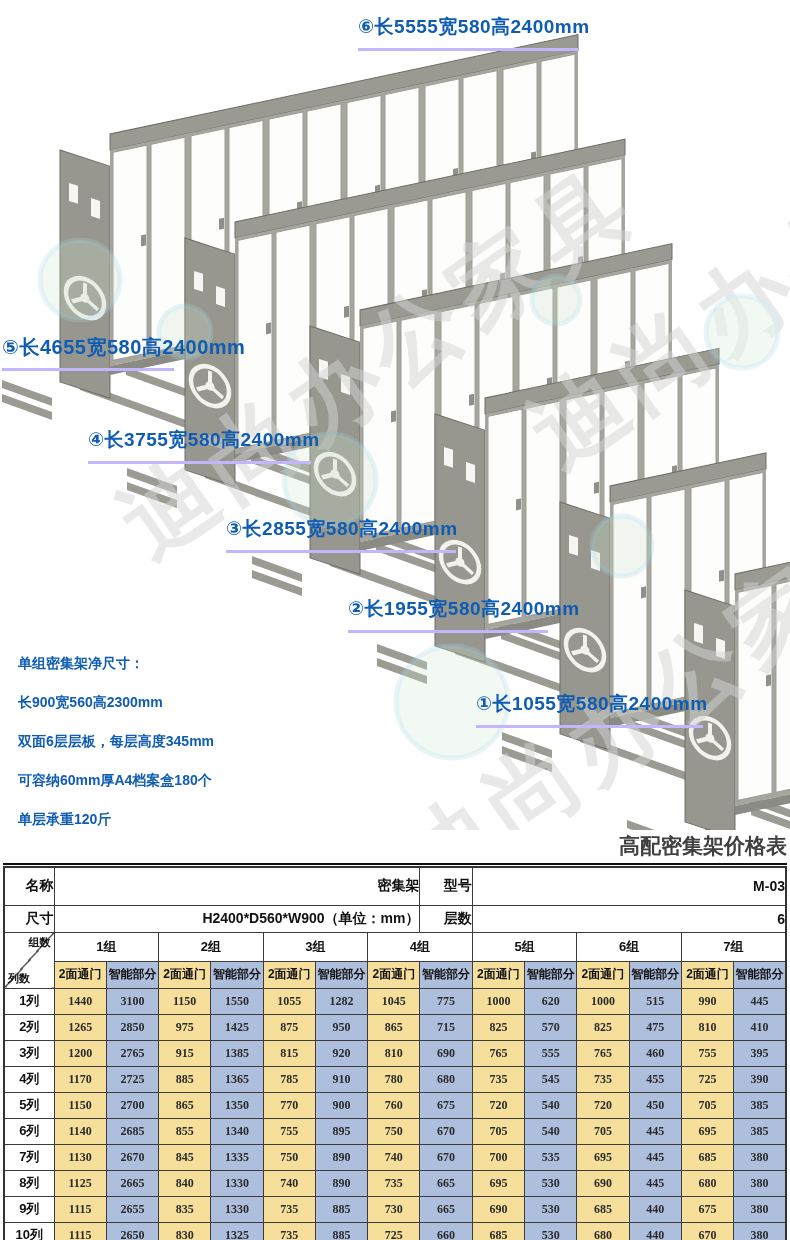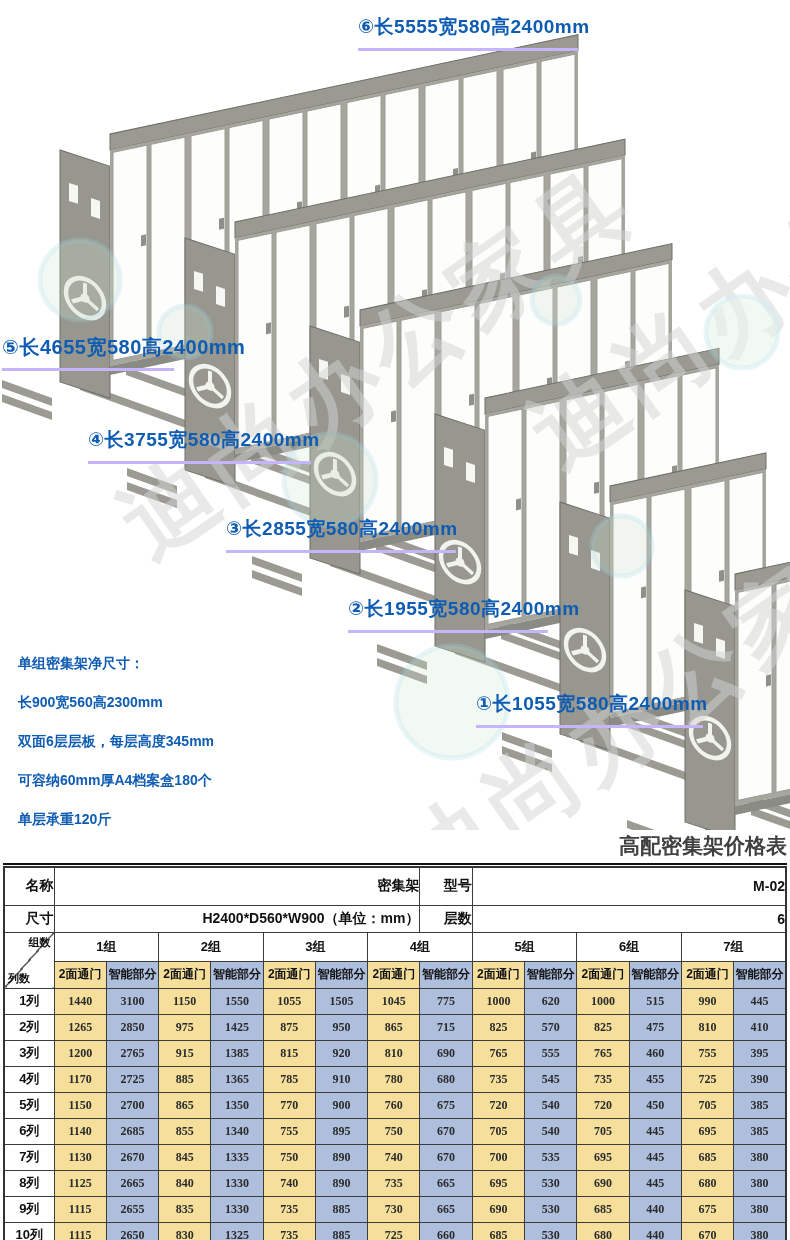--- a/index.html
+++ b/index.html
@@ -310,21 +310,21 @@
         <col>
         <col>
         <col>
         <col>
     </colgroup>
     <thead>
       <tr class="info-row row-name">
         <th>名称</th>
         <td colspan="7">密集架</td>
         <th>型号</th>
-        <td colspan="6">M-02</td>
+        <td colspan="6">M-03</td>
       </tr>
       <tr class="info-row row-size">
         <th>尺寸</th>
         <td colspan="7">H2400*D560*W900（单位：mm）</td>
         <th>层数</th>
         <td colspan="6">6</td>
       </tr>
       <tr class="row-groups" id="group-row">
         <th class="corner" rowspan="2">
           <span class="tr">组数</span>
@@ -356,21 +356,21 @@
         </tr>
     </thead>
     <tbody id="table-body">
         <tr>
           <th>1列</th>
           <td class="c-door">1440</td>
           <td class="c-smart">3100</td>
           <td class="c-door">1150</td>
           <td class="c-smart">1550</td>
           <td class="c-door">1055</td>
-          <td class="c-smart">1505</td>
+          <td class="c-smart">1282</td>
           <td class="c-door">1045</td>
           <td class="c-smart">775</td>
           <td class="c-door">1000</td>
           <td class="c-smart">620</td>
           <td class="c-door">1000</td>
           <td class="c-smart">515</td>
           <td class="c-door">990</td>
           <td class="c-smart">445</td>
         </tr>
         <tr>

